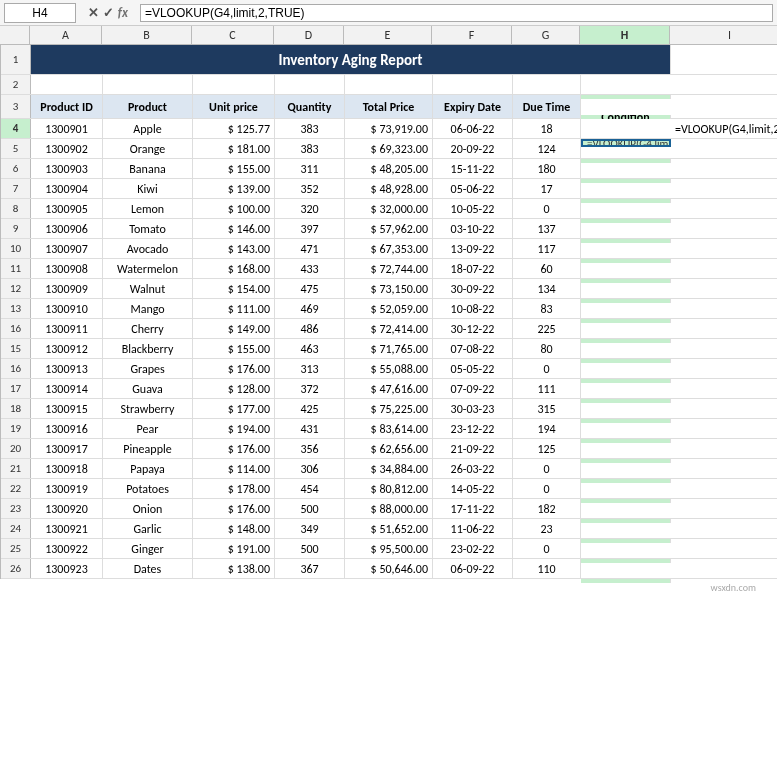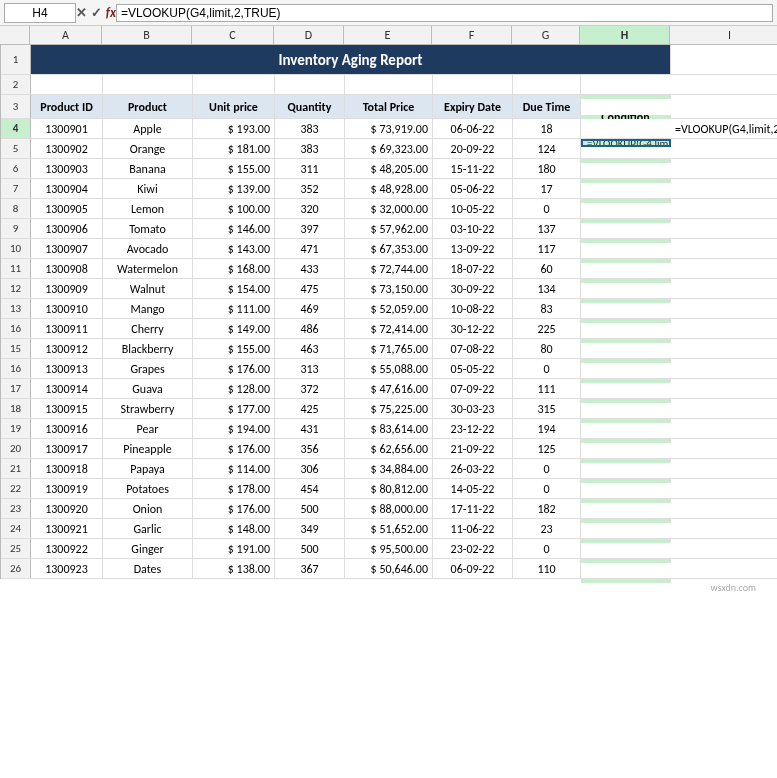--- a/index.html
+++ b/index.html
@@ -12,21 +12,21 @@
     }
 
     
     .formula-bar {
       display: flex;
       align-items: center;
       border-bottom: 1px solid #ccc;
       background: #f5f5f5;
       height: 26px;
       padding: 0 4px;
-      gap: 0;
+      gap: 12px;
     }
     .name-box {
       width: 72px;
       border: 1px solid #aaa;
       background: #fff;
       padding: 2px 4px;
       font-size: 12px;
       text-align: center;
     }
     .formula-icons {
@@ -34,21 +34,21 @@
       gap: 4px;
       align-items: center;
     }
     .formula-icon {
       font-size: 13px;
       cursor: pointer;
       color: #555;
       font-weight: bold;
     }
     .fx-icon {
-      color: #7f1d1d;
+      color: #737373;
       font-style: italic;
       font-weight: bold;
       font-size: 13px;
     }
     .formula-input {
       flex: 1;
       border: 1px solid #aaa;
       padding: 1px 4px;
       font-size: 12px;
       background: #fff;
@@ -217,21 +217,21 @@
       <div class="cell w-e col-label center">Total Price</div>
       <div class="cell w-f col-label center">Expiry Date</div>
       <div class="cell w-g col-label center">Due Time</div>
       <div class="cell w-h col-label col-h-highlight center">Condition</div>
       <div class="cell w-i"></div>
     </div>
     <div class="grid-row row-h">
       <div class="cell-row-header active-row">4</div>
       <div class="cell w-a center">1300901</div>
       <div class="cell w-b center">Apple</div>
-      <div class="cell w-c right">$ 193.00</div>
+      <div class="cell w-c right">$ 125.77</div>
       <div class="cell w-d center">383</div>
       <div class="cell w-e right">$ 73,919.00</div>
       <div class="cell w-f center">06-06-22</div>
       <div class="cell w-g center">18</div>
       <div class="cell w-h col-h-highlight selected formula-cell">=VLOOKUP(G4,limit,2,TRUE)</div>
       <div class="cell w-i">=VLOOKUP(G4,limit,2,TRUE)</div>
     </div>
     <div class="grid-row row-h">
       <div class="cell-row-header">5</div>
       <div class="cell w-a center">1300902</div>

